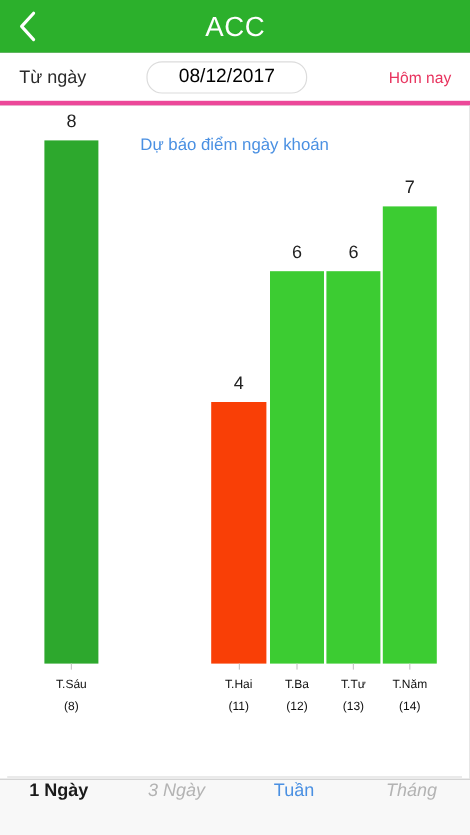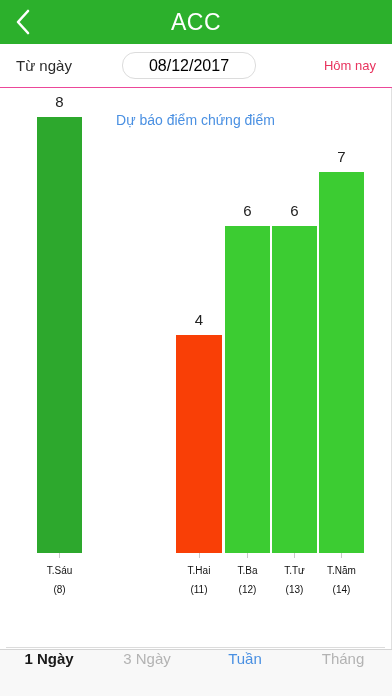--- a/index.html
+++ b/index.html
@@ -32,21 +32,21 @@
     color:#ffffff; font-size:23px; font-weight:400; letter-spacing:0.5px;
     pointer-events:none;
   }
 
   
   .daterow {
     height:44px; flex:0 0 44px;
     background:#ffffff;
     display:flex; align-items:center;
     padding:0 16px;
-    border-bottom:1px solid #ec4899;
+    border-bottom:4px solid #ec4899;
     position:relative;
   }
   .from-label { font-size:15px; color:#2b2b2b; width:110px; }
   .date-box {
     width:134px; height:27px;
     border:1px solid #dcdcdc; border-radius:13px;
     background:#fff;
     display:flex; align-items:center; justify-content:center;
     font-size:16px; color:#000;
     cursor:pointer;
@@ -128,21 +128,21 @@
     font-size:15px;
     cursor:pointer;
     position:relative;
   }
   .tab + .tab::before {
     content:"";
     position:absolute; left:0; top:9px; bottom:9px;
     width:1px; background:#ececec;
   }
   .tab.active-dark { color:#1a1a1a; font-weight:bold; }
-  .tab.muted { color:#b3b3b3; }
+  .tab.muted { color:#b3b3b3;font-style:italic; }
   .tab.active-blue { color:#4a90e2; }
 </style>
 </head>
 <body>
 
 <div id="app">
 
   <div class="navbar">
     <div class="nav-back">
       <span>
@@ -154,21 +154,21 @@
     <div class="nav-title">ACC</div>
   </div>
 
   <div class="daterow">
     <div class="from-label">Từ ngày</div>
     <div class="date-box" title="dd/mm/yyyy">08/12/2017</div>
     <div class="today-link">Hôm nay</div>
   </div>
 
   <div class="chart-wrap">
-    <div class="chart-title">Dự báo điểm chứng điểm</div>
+    <div class="chart-title">Dự báo điểm ngày khoán</div>
     <div class="plot" id="plot">
         <div class="bar" style="left: 37px; width: 45px; height: 436px; background: rgb(45, 168, 45);">
           <div class="bar-value">8</div>
           <div class="tick"></div>
           <div class="bar-label">
             <div>T.Sáu</div>
             <div>(8)</div>
           </div>
         </div>
         <div class="bar" style="left: 176px; width: 46px; height: 218px; background: rgb(249, 63, 6);">

